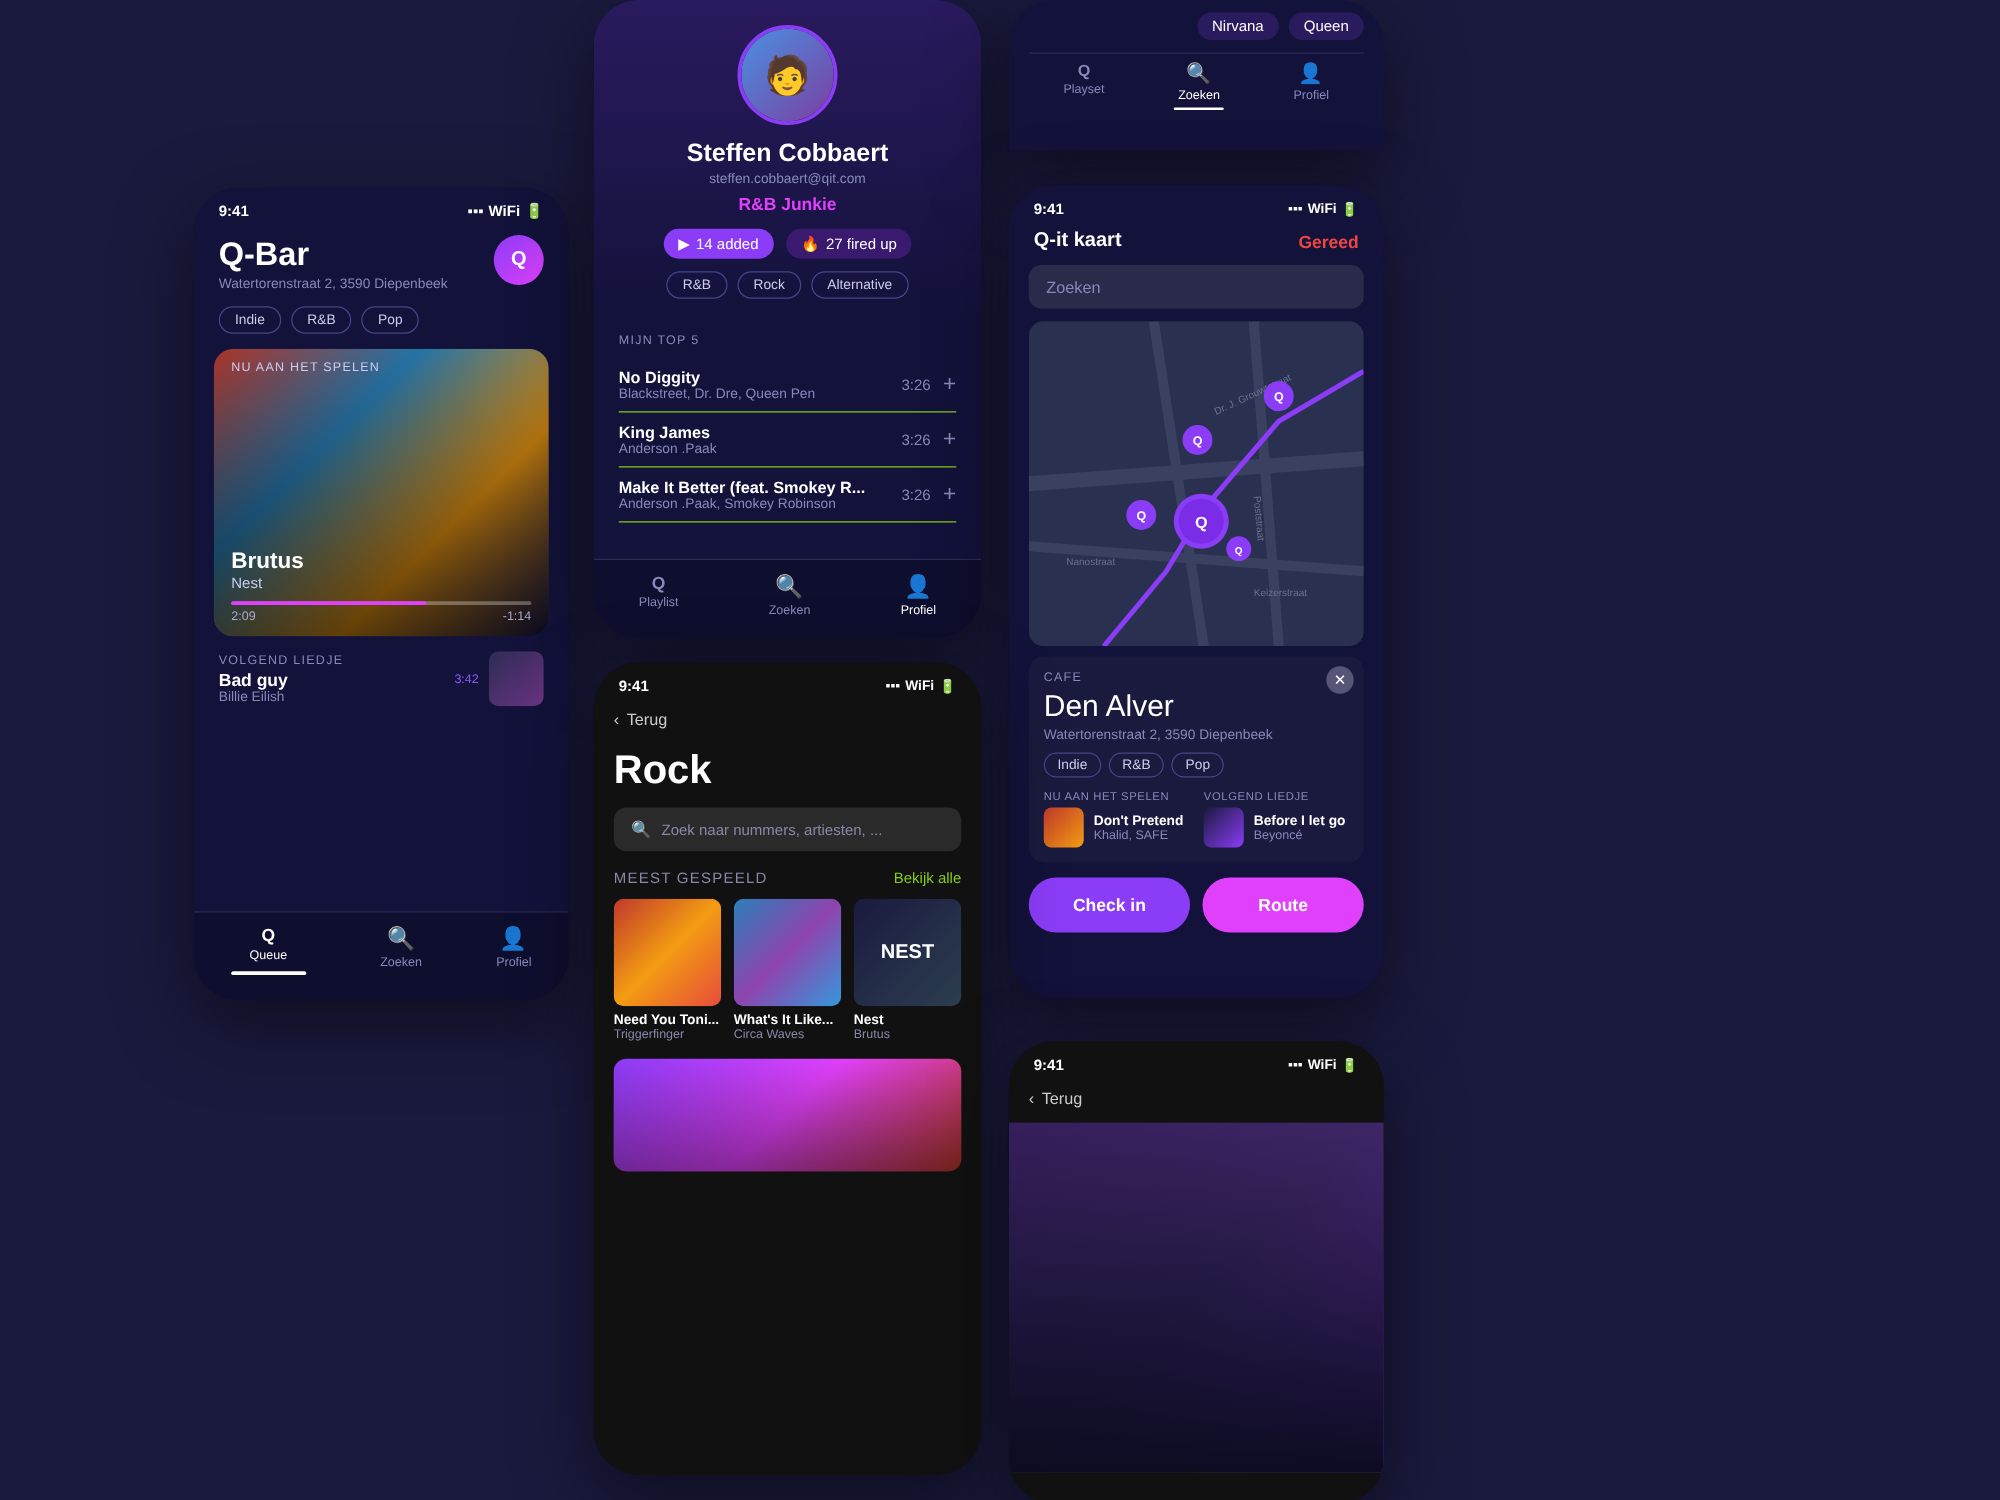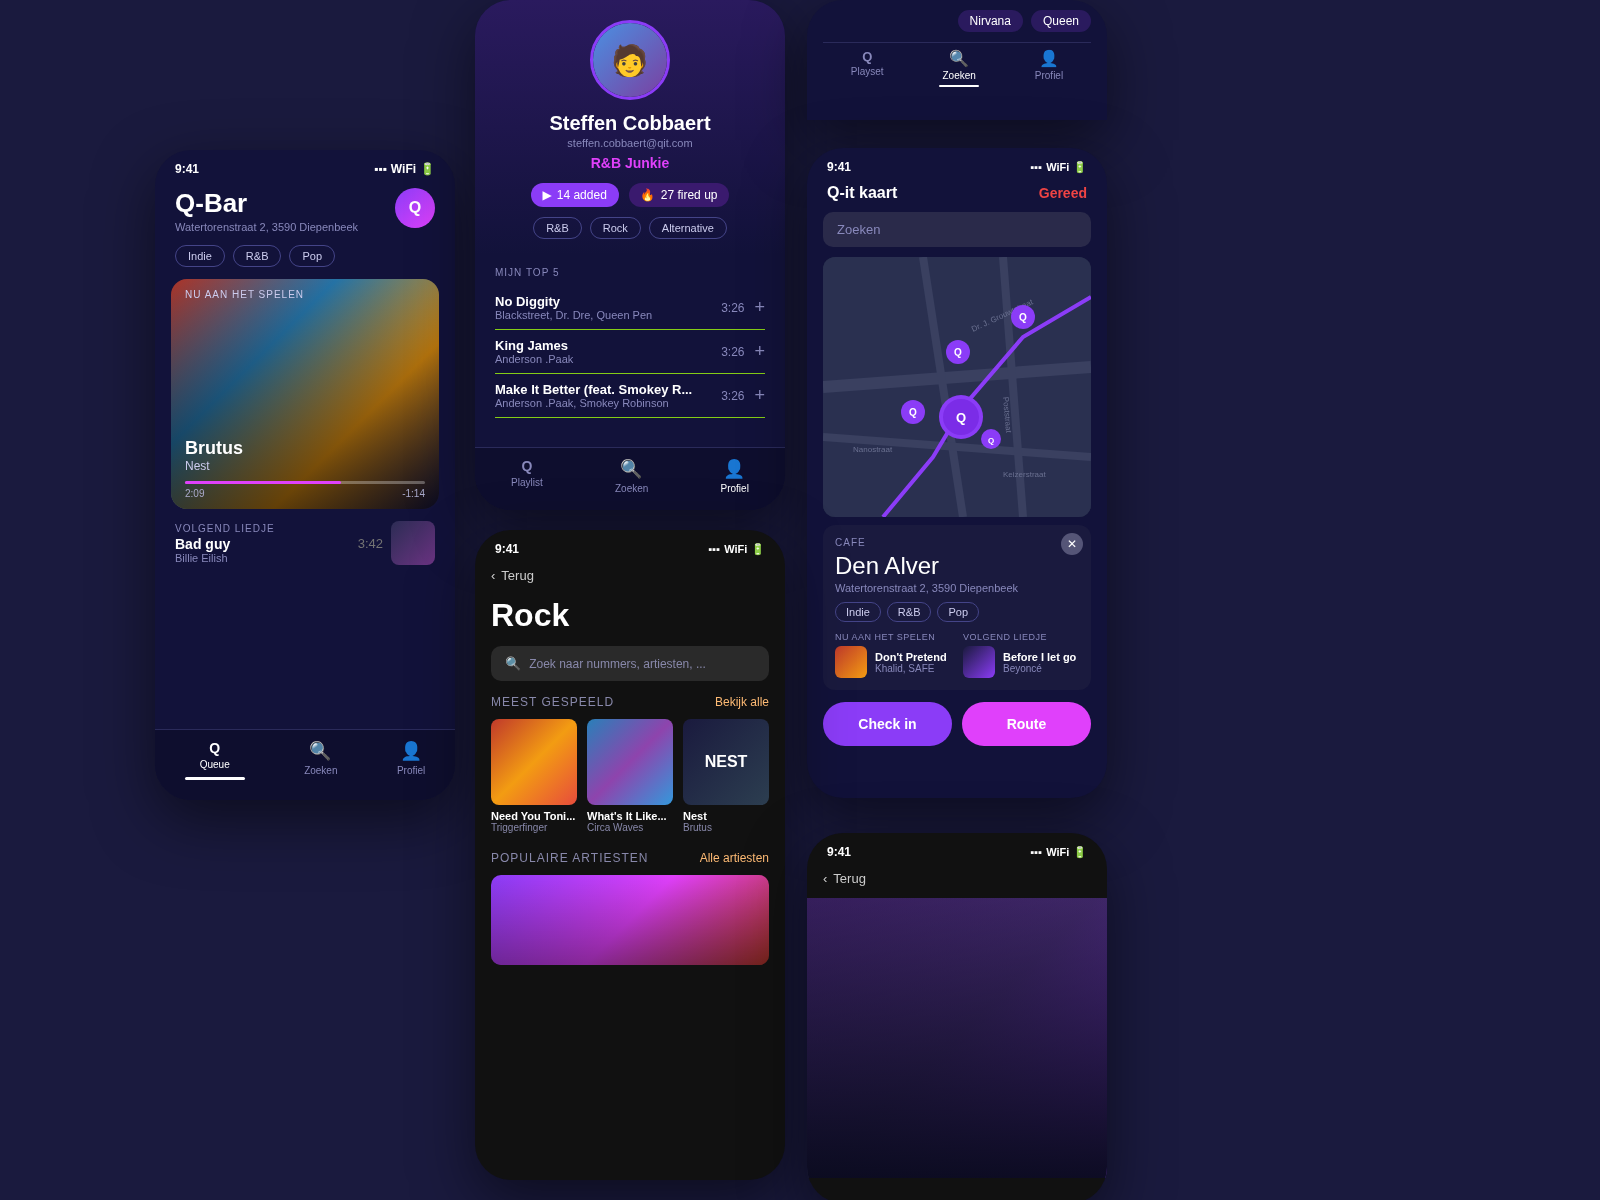--- a/index.html
+++ b/index.html
@@ -369,21 +369,21 @@
       border-radius: 10px;
       padding: 10px 14px;
       display: flex; align-items: center; gap: 8px;
       font-size: 13px; color: #8888aa;
     }
     #phone5 .section-header {
       display: flex; justify-content: space-between; align-items: center;
       padding: 0 16px 10px;
     }
     #phone5 .section-title { font-size: 12px; color: #8888aa; text-transform: uppercase; letter-spacing: 1px; }
-    #phone5 .section-link { font-size: 12px; color: #fdba74; }
+    #phone5 .section-link { font-size: 12px; color: #84cc16; }
     #phone5 .albums-grid {
       display: grid; grid-template-columns: repeat(3, 1fr);
       gap: 10px; padding: 0 16px 14px;
     }
     #phone5 .album-item {}
     #phone5 .album-thumb {
       width: 100%; aspect-ratio: 1;
       border-radius: 8px; overflow: hidden;
       margin-bottom: 5px;
     }
@@ -491,21 +491,21 @@
       </div>
     </div>
   </div>
   <div class="next-track">
     <div>
       <div class="next-label">VOLGEND LIEDJE</div>
       <div class="next-info">Bad guy</div>
       <div class="next-artist">Billie Eilish</div>
     </div>
     <div style="display:flex;align-items:center;gap:8px;">
-      <span style="font-size:13px;color:#737373;">3:42</span>
+      <span style="font-size:10px;color:#8b5cf6;">3:42</span>
       <div class="next-thumb">
         <div class="next-thumb-img"></div>
       </div>
     </div>
   </div>
   <div class="bottom-nav">
     <div class="nav-item active">
       <span class="nav-icon" style="font-size:14px;font-weight:700;">Q</span>
       <span>Queue</span>
       <div class="nav-indicator"></div>
@@ -740,24 +740,20 @@
       <div class="album-artist">Circa Waves</div>
     </div>
     <div class="album-item">
       <div class="album-thumb">
         <div class="album-art3" style="width:100%;height:100%;">NEST</div>
       </div>
       <div class="album-name">Nest</div>
       <div class="album-artist">Brutus</div>
     </div>
   </div>
-  <div class="section-header2">
-    <span class="section-title">POPULAIRE ARTIESTEN</span>
-    <span class="section-link">Alle artiesten</span>
-  </div>
   <div class="artists-img">
     <div class="artists-figures">
     </div>
   </div>
 </div>
 
 <div id="phone6" class="phone-card">
   <div class="status-bar">
     <span>9:41</span>
     <div style="display:flex;gap:4px;font-size:11px;">

